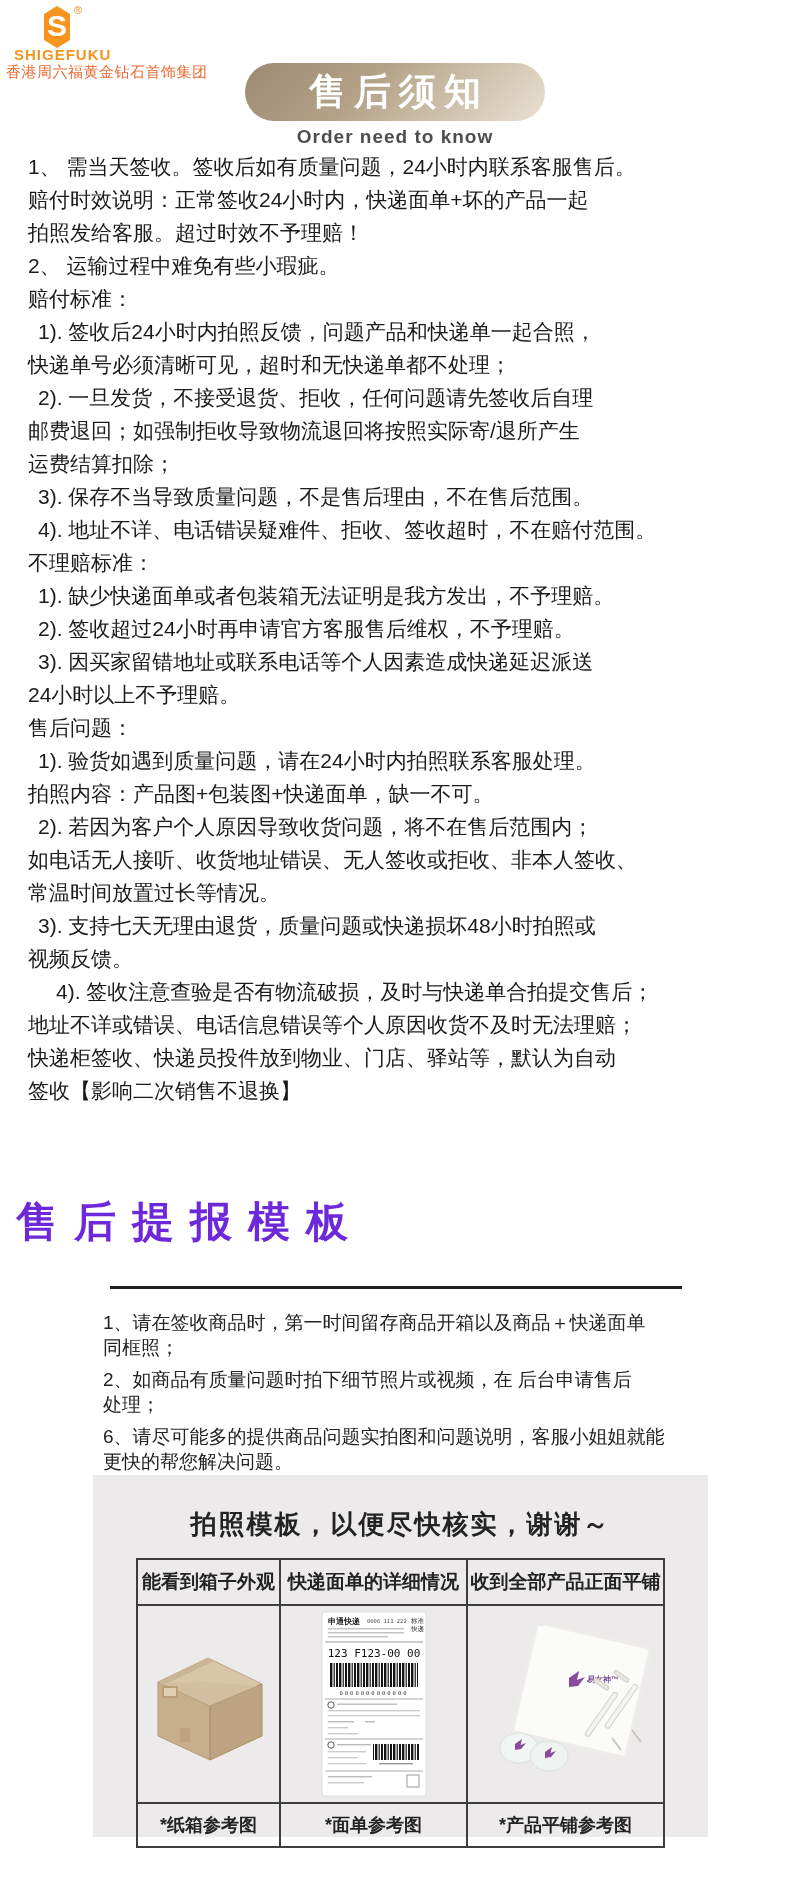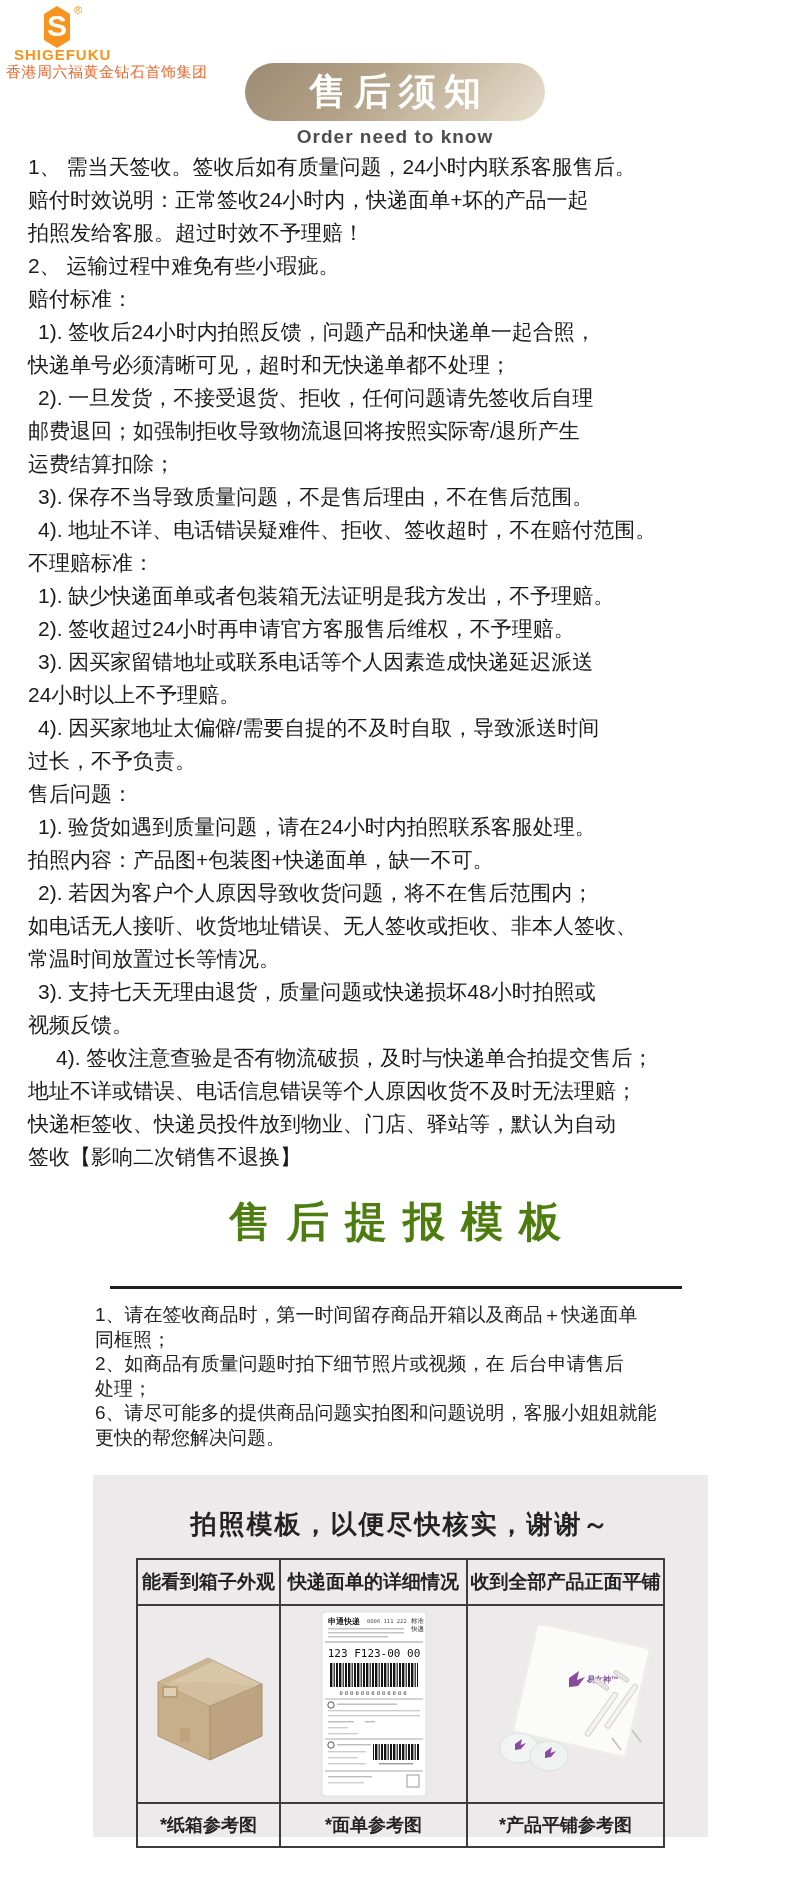--- a/index.html
+++ b/index.html
@@ -23,27 +23,27 @@
   .pill-sub{position:absolute;left:0;top:126px;width:100%;text-align:center;
     font-size:19px;color:#4d4d4d;letter-spacing:1px;font-weight:bold;}
   
   .notice{position:absolute;left:28px;top:150px;width:740px;
     font-size:21px;line-height:33px;color:#1b1b1b;}
   .notice p{margin:0;white-space:pre-line;}
   .lvl0{margin-left:0;}
   .lvl1{margin-left:46px;text-indent:10px;}
   .lvl1h{margin-left:0;text-indent:28px;}
   
-  .tpl-heading{position:absolute;left:0;top:1194px;width:100%;text-align:center;
-    font-size:42px;font-weight:bold;color:#4d7c0f;letter-spacing:16px;text-indent:16px;}
+  .tpl-heading{position:absolute;left:0;top:1194px;width:100%;text-align:left;
+    font-size:42px;font-weight:bold;color:#6d28d9;letter-spacing:16px;text-indent:16px;}
   .tpl-hr{position:absolute;left:110px;top:1286px;width:572px;height:0;
     border-top:3px solid #1f1f1f;}
   .tpl-list{position:absolute;left:95px;top:1303px;width:625px;
     font-size:19px;line-height:24.5px;color:#232323;}
-  .tpl-list p{margin:0;white-space:pre-line;}
+  .tpl-list p{margin:8px;white-space:pre-line;}
   
   .panel{position:absolute;left:93px;top:1475px;width:615px;height:362px;
     background:#edeaeb;}
   .panel-heading{margin:0;padding-top:32px;text-align:center;
     font-size:26px;font-weight:bold;color:#232323;letter-spacing:2px;}
   .ptable{border-collapse:collapse;margin:16px auto 0 auto;width:527px;table-layout:fixed;}
   .ptable td{border:2px solid #3d3d3d;text-align:center;vertical-align:middle;padding:0;}
   .ptable .thead td{height:44px;font-size:19px;font-weight:bold;color:#232323;}
   .ptable .timgs td{height:196px;}
   .ptable .tcaps td{height:42px;font-size:18px;font-weight:bold;color:#232323;margin-top:36px;}
@@ -82,22 +82,20 @@
     <p class="lvl1">2). 一旦发货，不接受退货、拒收，任何问题请先签收后自理
 邮费退回；如强制拒收导致物流退回将按照实际寄/退所产生
 运费结算扣除；</p>
     <p class="lvl1">3). 保存不当导致质量问题，不是售后理由，不在售后范围。</p>
     <p class="lvl1">4). 地址不详、电话错误疑难件、拒收、签收超时，不在赔付范围。</p>
     <p class="lvl0">不理赔标准：</p>
     <p class="lvl1">1). 缺少快递面单或者包装箱无法证明是我方发出，不予理赔。</p>
     <p class="lvl1">2). 签收超过24小时再申请官方客服售后维权，不予理赔。</p>
     <p class="lvl1">3). 因买家留错地址或联系电话等个人因素造成快递延迟派送
 24小时以上不予理赔。</p>
-    <p class="lvl1">4). 因买家地址太偏僻/需要自提的不及时自取，导致派送时间
-过长，不予负责。</p>
     <p class="lvl0">售后问题：</p>
     <p class="lvl1">1). 验货如遇到质量问题，请在24小时内拍照联系客服处理。
 拍照内容：产品图+包装图+快递面单，缺一不可。</p>
     <p class="lvl1">2). 若因为客户个人原因导致收货问题，将不在售后范围内；
 如电话无人接听、收货地址错误、无人签收或拒收、非本人签收、
 常温时间放置过长等情况。</p>
     <p class="lvl1">3). 支持七天无理由退货，质量问题或快递损坏48小时拍照或
 视频反馈。</p>
     <p class="lvl1h">4). 签收注意查验是否有物流破损，及时与快递单合拍提交售后；
 地址不详或错误、电话信息错误等个人原因收货不及时无法理赔；

